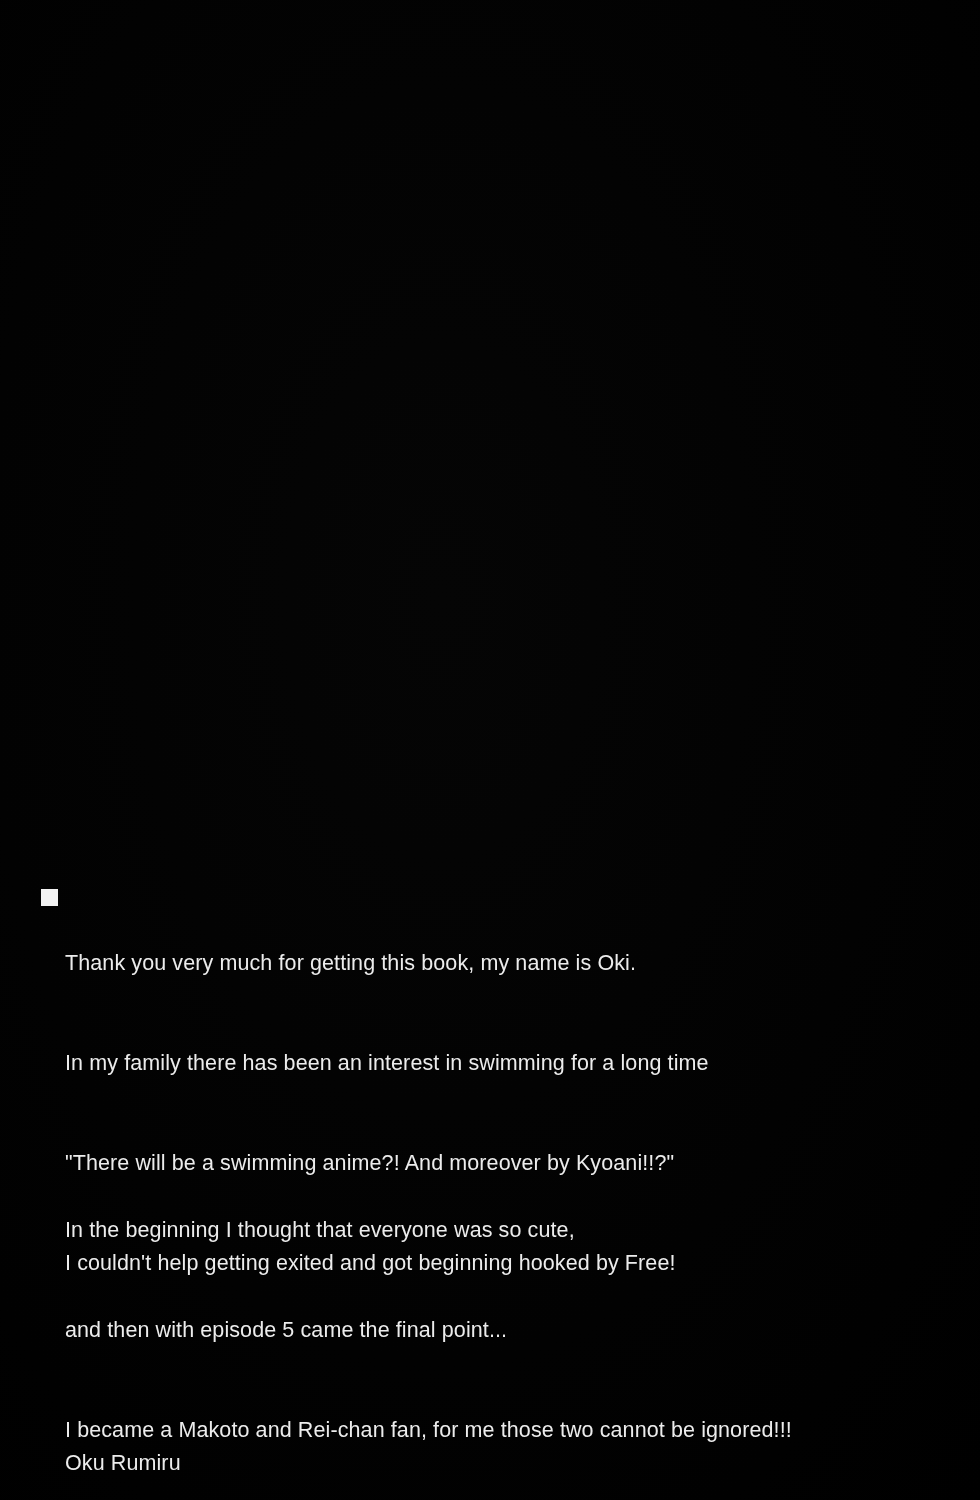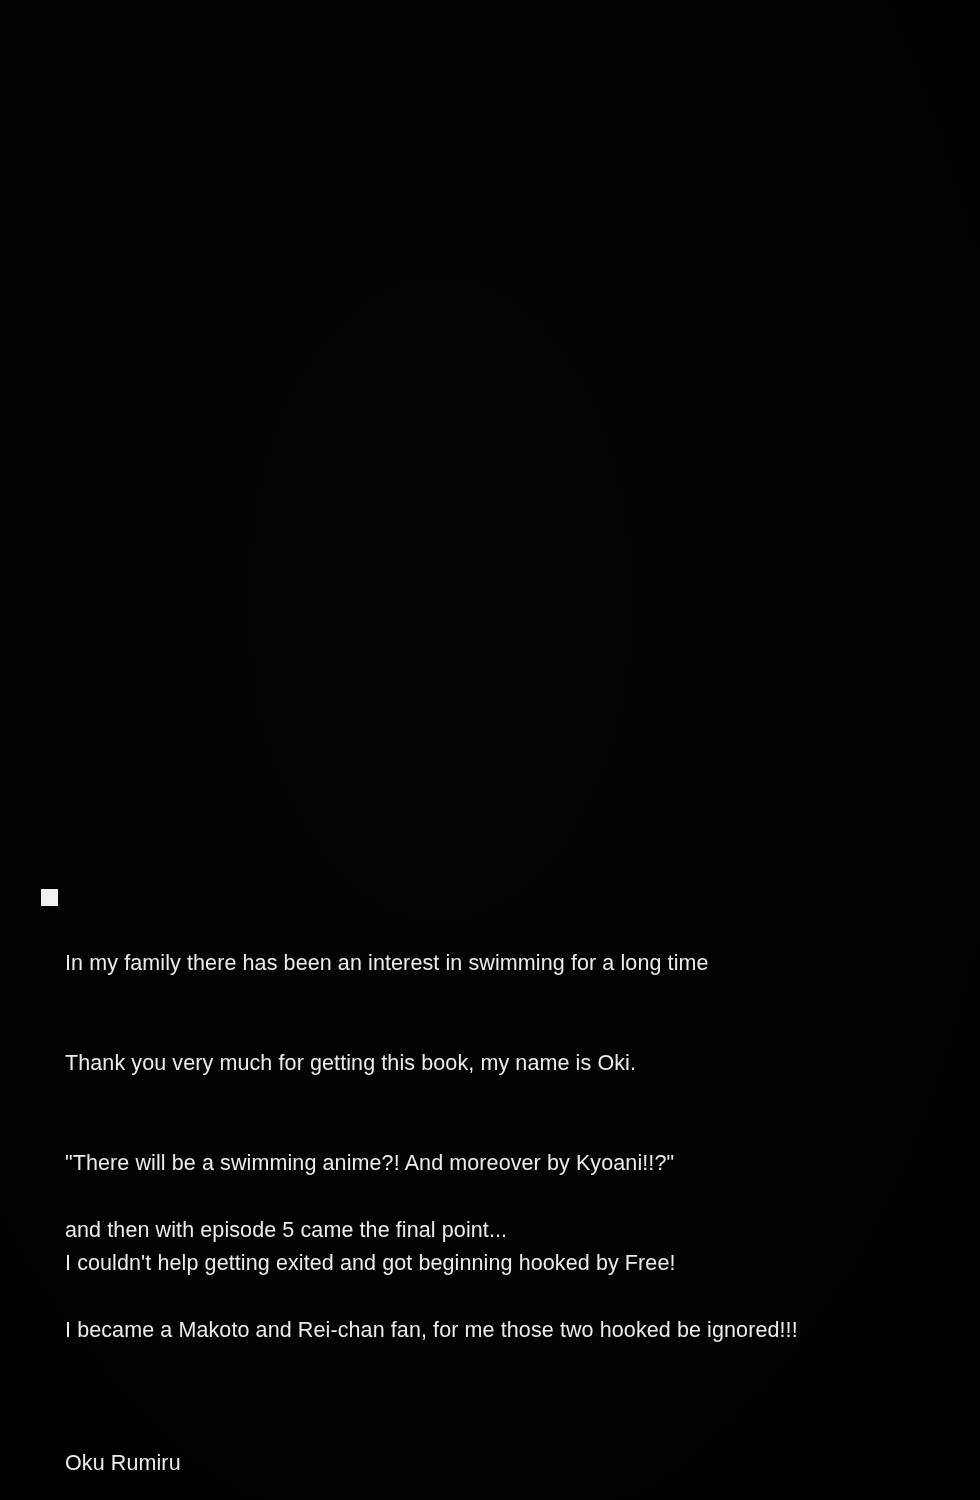--- a/index.html
+++ b/index.html
@@ -40,29 +40,30 @@
   .line { display: block; }
 </style>
 </head>
 <body>
 
 <div class="page">
 
   <span class="bullet"></span>
 
   <div class="para para-1">
+    <span class="line">Thank you very much for getting this book, my name is Oki.</span>
     <span class="line">In my family there has been an interest in swimming for a long time</span>
-    <span class="line">Thank you very much for getting this book, my name is Oki.</span>
     <span class="line">"There will be a swimming anime?! And moreover by Kyoani!!?"</span>
     <span class="line">I couldn't help getting exited and got beginning hooked by Free!</span>
   </div>
 
   <div class="para para-2">
+    <span class="line">In the beginning I thought that everyone was so cute,</span>
     <span class="line">and then with episode 5 came the final point...</span>
-    <span class="line">I became a Makoto and Rei-chan fan, for me those two hooked be ignored!!!</span>
+    <span class="line">I became a Makoto and Rei-chan fan, for me those two cannot be ignored!!!</span>
     
     
     
   </div>
 
   <div class="para signature">Oku Rumiru</div>
 
 </div>
 
 </body></html>

